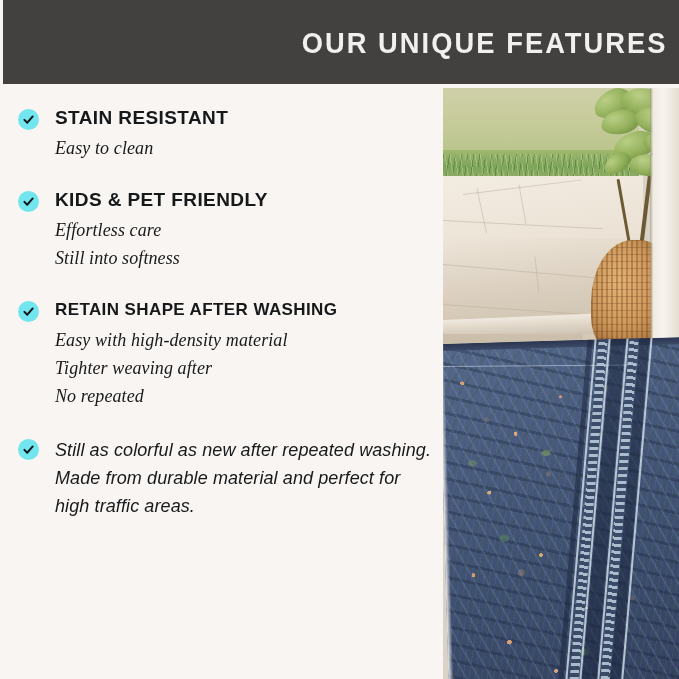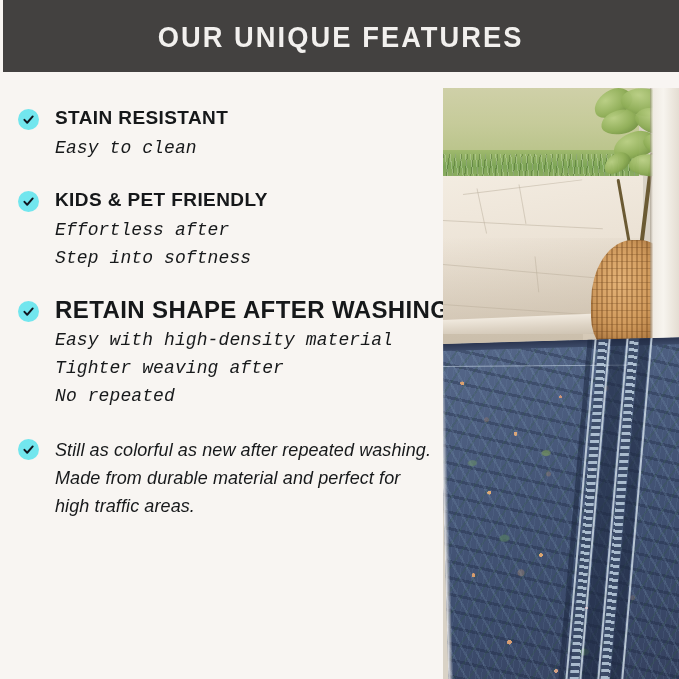--- a/index.html
+++ b/index.html
@@ -16,25 +16,25 @@
     font-family: "Liberation Sans", sans-serif;
     -webkit-font-smoothing: antialiased;
   }
 
   
   #header-bar {
     position: absolute;
     left: 3px;
     top: 0;
     width: 676px;
-    height: 72px;
+    height: 84px;
     background: #434140;
     display: flex;
     align-items: center;
-    justify-content: center;
+    justify-content: flex-end;
     box-sizing: border-box;
   }
   #header-title {
     color: #F2F0EE;
     font-family: "Liberation Sans", sans-serif;
     font-weight: 700;
     font-size: 29px;
     letter-spacing: 2.2px;
     text-transform: uppercase;
     transform: scaleX(0.94);
@@ -76,21 +76,21 @@
     font-weight: 700;
     font-size: 19px;
     letter-spacing: 0.4px;
     color: #16181A;
     text-transform: uppercase;
     line-height: 24px;
     margin: 0 0 4px 0;
     white-space: nowrap;
   }
   .feature-line {
-    font-family: Liberation Mono, monospace;
+    font-family: Liberation Serif, serif;
     font-style: italic;
     font-size: 18px;
     line-height: 28px;
     color: #17191B;
     letter-spacing: 0.1px;
     white-space: nowrap;
   }
   .feature-para {
     font-family: "Liberation Sans", sans-serif;
     font-style: italic;
@@ -287,31 +287,31 @@
       <div class="feature-line">Easy to clean</div>
     </div>
 
     <div class="feature" style="margin-bottom:26px;">
       <span class="check-badge">
         <svg width="13" height="13" viewBox="0 0 24 24" aria-hidden="true">
           <path d="M4.5 12.6 L9.6 18 L19.8 6.4" fill="none" stroke="#11161F" stroke-width="3.6" stroke-linecap="round" stroke-linejoin="round"></path>
         </svg>
       </span>
       <div class="feature-title">KIDS &amp; PET FRIENDLY</div>
-      <div class="feature-line">Effortless after</div>
-      <div class="feature-line">Step into softness</div>
+      <div class="feature-line">Effortless care</div>
+      <div class="feature-line">Still into softness</div>
     </div>
 
     <div class="feature" style="margin-bottom:26px;">
       <span class="check-badge">
         <svg width="13" height="13" viewBox="0 0 24 24" aria-hidden="true">
           <path d="M4.5 12.6 L9.6 18 L19.8 6.4" fill="none" stroke="#11161F" stroke-width="3.6" stroke-linecap="round" stroke-linejoin="round"></path>
         </svg>
       </span>
-      <div class="feature-title" style="font-size:24px;">RETAIN SHAPE AFTER WASHING</div>
+      <div class="feature-title" style="font-size:17px;">RETAIN SHAPE AFTER WASHING</div>
       <div class="feature-line">Easy with high-density material</div>
       <div class="feature-line">Tighter weaving after</div>
       <div class="feature-line">No repeated</div>
     </div>
 
     <div class="feature" style="margin-bottom:0;">
       <span class="check-badge">
         <svg width="13" height="13" viewBox="0 0 24 24" aria-hidden="true">
           <path d="M4.5 12.6 L9.6 18 L19.8 6.4" fill="none" stroke="#11161F" stroke-width="3.6" stroke-linecap="round" stroke-linejoin="round"></path>
         </svg>

